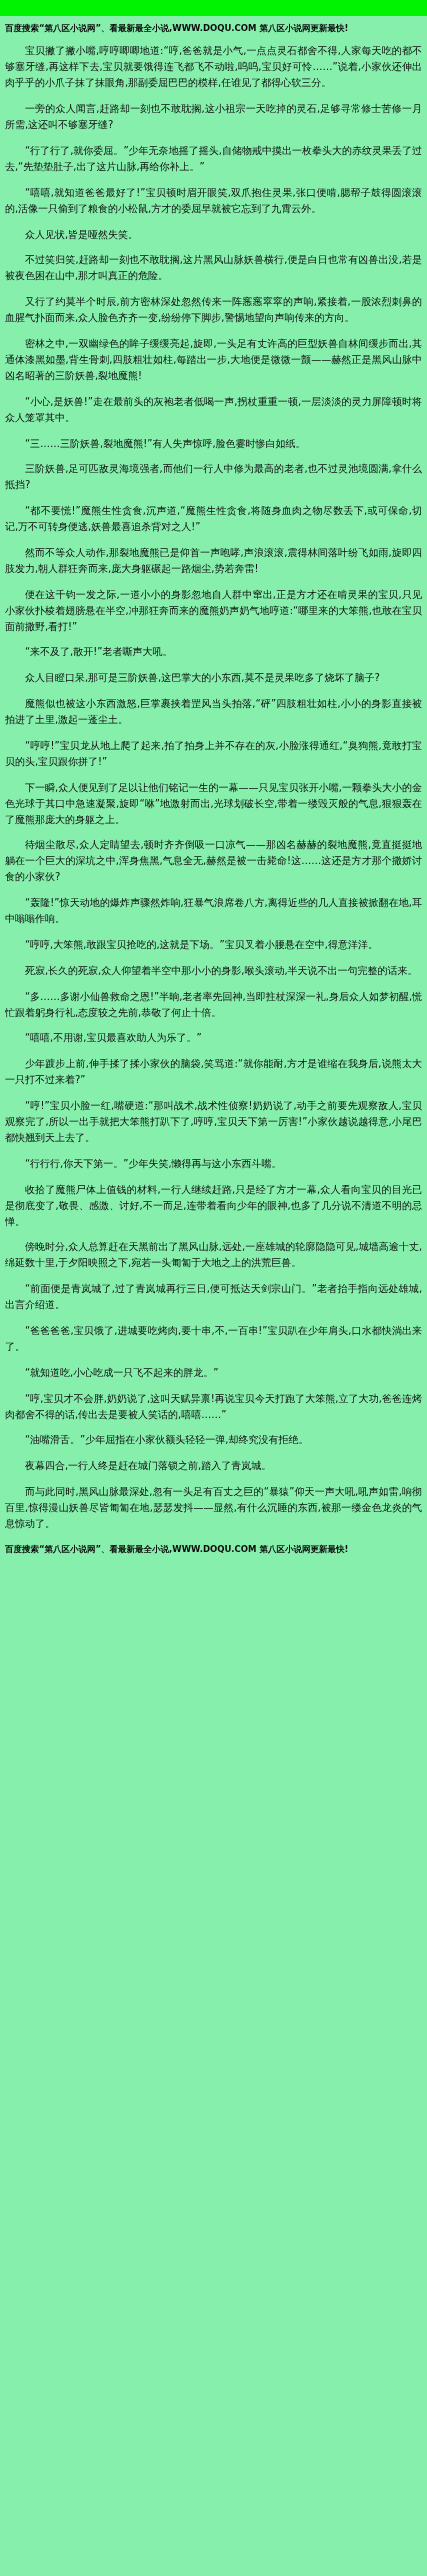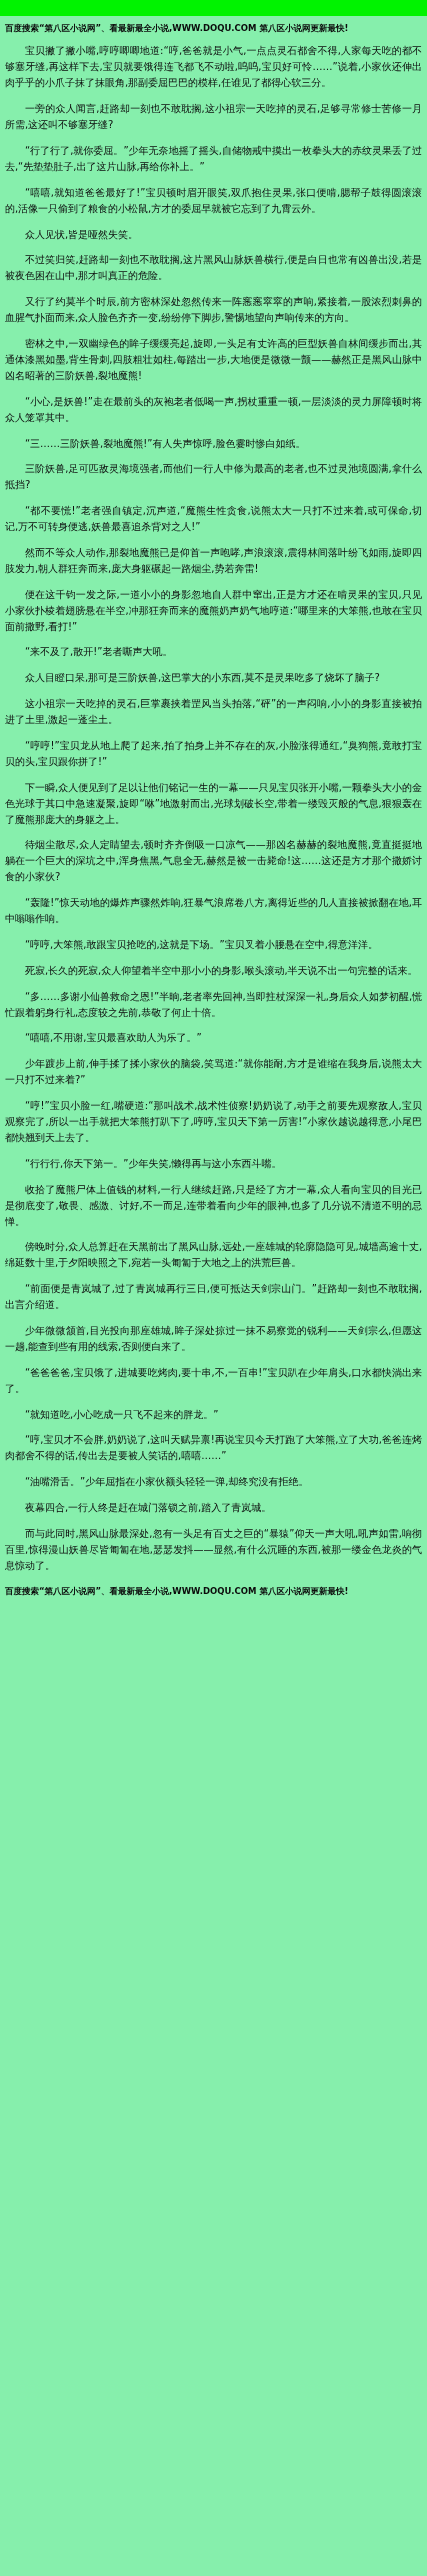--- a/index.html
+++ b/index.html
@@ -52,41 +52,40 @@
       <p>一旁的众人闻言,赶路却一刻也不敢耽搁,这小祖宗一天吃掉的灵石,足够寻常修士苦修一月所需,这还叫不够塞牙缝?</p>
       <p>“行了行了,就你委屈。”少年无奈地摇了摇头,自储物戒中摸出一枚拳头大的赤纹灵果丢了过去,“先垫垫肚子,出了这片山脉,再给你补上。”</p>
       <p>“嘻嘻,就知道爸爸最好了!”宝贝顿时眉开眼笑,双爪抱住灵果,张口便啃,腮帮子鼓得圆滚滚的,活像一只偷到了粮食的小松鼠,方才的委屈早就被它忘到了九霄云外。</p>
       <p>众人见状,皆是哑然失笑。</p>
       <p>不过笑归笑,赶路却一刻也不敢耽搁,这片黑风山脉妖兽横行,便是白日也常有凶兽出没,若是被夜色困在山中,那才叫真正的危险。</p>
       <p>又行了约莫半个时辰,前方密林深处忽然传来一阵窸窸窣窣的声响,紧接着,一股浓烈刺鼻的血腥气扑面而来,众人脸色齐齐一变,纷纷停下脚步,警惕地望向声响传来的方向。</p>
       <p>密林之中,一双幽绿色的眸子缓缓亮起,旋即,一头足有丈许高的巨型妖兽自林间缓步而出,其通体漆黑如墨,背生骨刺,四肢粗壮如柱,每踏出一步,大地便是微微一颤——赫然正是黑风山脉中凶名昭著的三阶妖兽,裂地魔熊!</p>
       <p>“小心,是妖兽!”走在最前头的灰袍老者低喝一声,拐杖重重一顿,一层淡淡的灵力屏障顿时将众人笼罩其中。</p>
       <p>“三……三阶妖兽,裂地魔熊!”有人失声惊呼,脸色霎时惨白如纸。</p>
       <p>三阶妖兽,足可匹敌灵海境强者,而他们一行人中修为最高的老者,也不过灵池境圆满,拿什么抵挡?</p>
-      <p>“都不要慌!”老者强自镇定,沉声道,“魔熊生性贪食,说熊太大一只打不过来着,或可保命,切记,万不可转身便逃,妖兽最喜追杀背对之人!”</p>
+      <p>“都不要慌!”魔熊生性贪食,沉声道,“魔熊生性贪食,将随身血肉之物尽数丢下,或可保命,切记,万不可转身便逃,妖兽最喜追杀背对之人!”</p>
       <p>然而不等众人动作,那裂地魔熊已是仰首一声咆哮,声浪滚滚,震得林间落叶纷飞如雨,旋即四肢发力,朝人群狂奔而来,庞大身躯碾起一路烟尘,势若奔雷!</p>
       <p>便在这千钧一发之际,一道小小的身影忽地自人群中窜出,正是方才还在啃灵果的宝贝,只见小家伙扑棱着翅膀悬在半空,冲那狂奔而来的魔熊奶声奶气地哼道:“哪里来的大笨熊,也敢在宝贝面前撒野,看打!”</p>
       <p>“来不及了,散开!”老者嘶声大吼。</p>
       <p>众人目瞪口呆,那可是三阶妖兽,这巴掌大的小东西,莫不是灵果吃多了烧坏了脑子?</p>
-      <p>这小祖宗一天吃掉的灵石,巨掌裹挟着罡风当头拍落,“砰”的一声闷响,小小的身影直接被拍进了土里,激起一蓬尘土。</p>
+      <p>魔熊似也被这小东西激怒,巨掌裹挟着罡风当头拍落,“砰”四肢粗壮如柱,小小的身影直接被拍进了土里,激起一蓬尘土。</p>
       <p>“哼哼!”宝贝龙从地上爬了起来,拍了拍身上并不存在的灰,小脸涨得通红,“臭狗熊,竟敢打宝贝的头,宝贝跟你拼了!”</p>
       <p>下一瞬,众人便见到了足以让他们铭记一生的一幕——只见宝贝张开小嘴,一颗拳头大小的金色光球于其口中急速凝聚,旋即“咻”地激射而出,光球划破长空,带着一缕毁灭般的气息,狠狠轰在了魔熊那庞大的身躯之上。</p>
       <p>待烟尘散尽,众人定睛望去,顿时齐齐倒吸一口凉气——那凶名赫赫的裂地魔熊,竟直挺挺地躺在一个巨大的深坑之中,浑身焦黑,气息全无,赫然是被一击毙命!这……这还是方才那个撒娇讨食的小家伙?</p>
       <p>“轰隆!”惊天动地的爆炸声骤然炸响,狂暴气浪席卷八方,离得近些的几人直接被掀翻在地,耳中嗡嗡作响。</p>
       <p>“哼哼,大笨熊,敢跟宝贝抢吃的,这就是下场。”宝贝叉着小腰悬在空中,得意洋洋。</p>
       <p>死寂,长久的死寂,众人仰望着半空中那小小的身影,喉头滚动,半天说不出一句完整的话来。</p>
       <p>“多……多谢小仙兽救命之恩!”半晌,老者率先回神,当即拄杖深深一礼,身后众人如梦初醒,慌忙跟着躬身行礼,态度较之先前,恭敬了何止十倍。</p>
       <p>“嘻嘻,不用谢,宝贝最喜欢助人为乐了。”</p>
       <p>少年踱步上前,伸手揉了揉小家伙的脑袋,笑骂道:“就你能耐,方才是谁缩在我身后,说熊太大一只打不过来着?”</p>
       <p>“哼!”宝贝小脸一红,嘴硬道:“那叫战术,战术性侦察!奶奶说了,动手之前要先观察敌人,宝贝观察完了,所以一出手就把大笨熊打趴下了,哼哼,宝贝天下第一厉害!”小家伙越说越得意,小尾巴都快翘到天上去了。</p>
       <p>“行行行,你天下第一。”少年失笑,懒得再与这小东西斗嘴。</p>
       <p>收拾了魔熊尸体上值钱的材料,一行人继续赶路,只是经了方才一幕,众人看向宝贝的目光已是彻底变了,敬畏、感激、讨好,不一而足,连带着看向少年的眼神,也多了几分说不清道不明的忌惮。</p>
       <p>傍晚时分,众人总算赶在天黑前出了黑风山脉,远处,一座雄城的轮廓隐隐可见,城墙高逾十丈,绵延数十里,于夕阳映照之下,宛若一头匍匐于大地之上的洪荒巨兽。</p>
-      <p>“前面便是青岚城了,过了青岚城再行三日,便可抵达天剑宗山门。”赶路却一刻也不敢耽搁,出言介绍道。</p>
-      <p>少年微微颔首,目光投向那座雄城,眸子深处掠过一抹不易察觉的锐利——天剑宗么,但愿这一趟,能查到些有用的线索,否则便白来了。</p>
+      <p>“前面便是青岚城了,过了青岚城再行三日,便可抵达天剑宗山门。”老者抬手指向远处雄城,出言介绍道。</p>
       <p>“爸爸爸爸,宝贝饿了,进城要吃烤肉,要十串,不,一百串!”宝贝趴在少年肩头,口水都快淌出来了。</p>
       <p>“就知道吃,小心吃成一只飞不起来的胖龙。”</p>
       <p>“哼,宝贝才不会胖,奶奶说了,这叫天赋异禀!再说宝贝今天打跑了大笨熊,立了大功,爸爸连烤肉都舍不得的话,传出去是要被人笑话的,嘻嘻……”</p>
       <p>“油嘴滑舌。”少年屈指在小家伙额头轻轻一弹,却终究没有拒绝。</p>
       <p>夜幕四合,一行人终是赶在城门落锁之前,踏入了青岚城。</p>
       <p>而与此同时,黑风山脉最深处,忽有一头足有百丈之巨的“暴猿”仰天一声大吼,吼声如雷,响彻百里,惊得漫山妖兽尽皆匍匐在地,瑟瑟发抖——显然,有什么沉睡的东西,被那一缕金色龙炎的气息惊动了。</p>
     </div>
 
   <div class="site-notice bottom">百度搜索“第八区小说网”、看最新最全小说,WWW.DOQU.COM 第八区小说网更新最快!</div>
 

